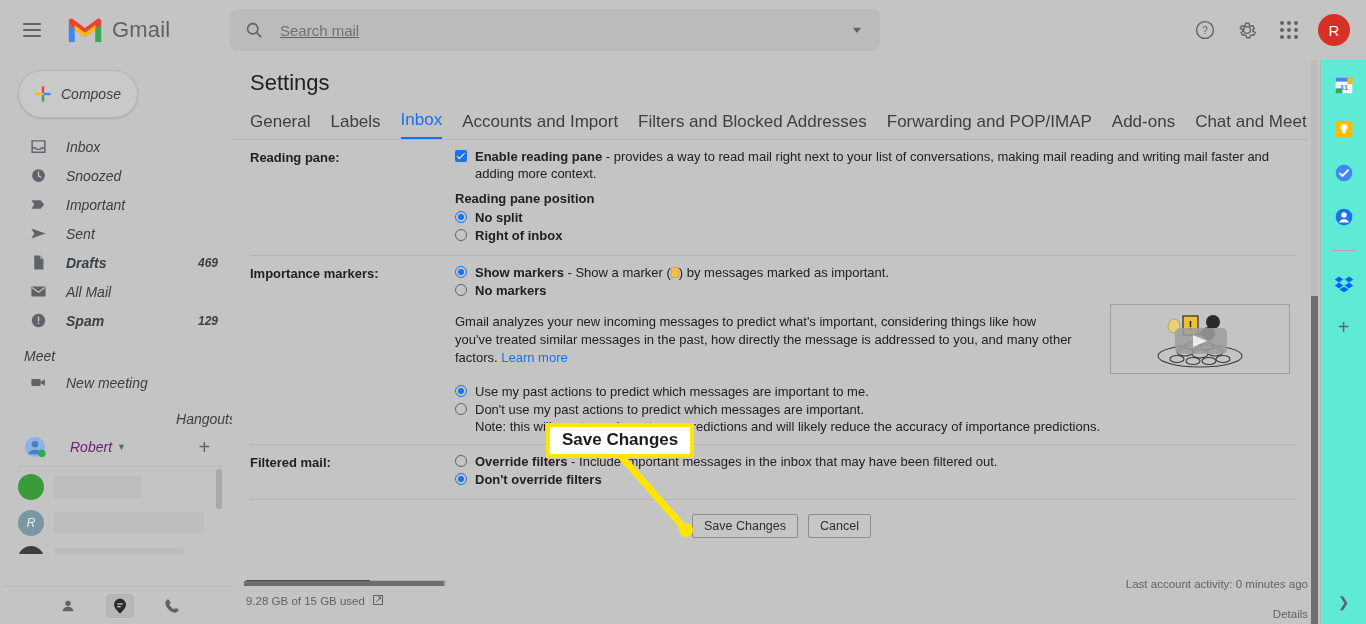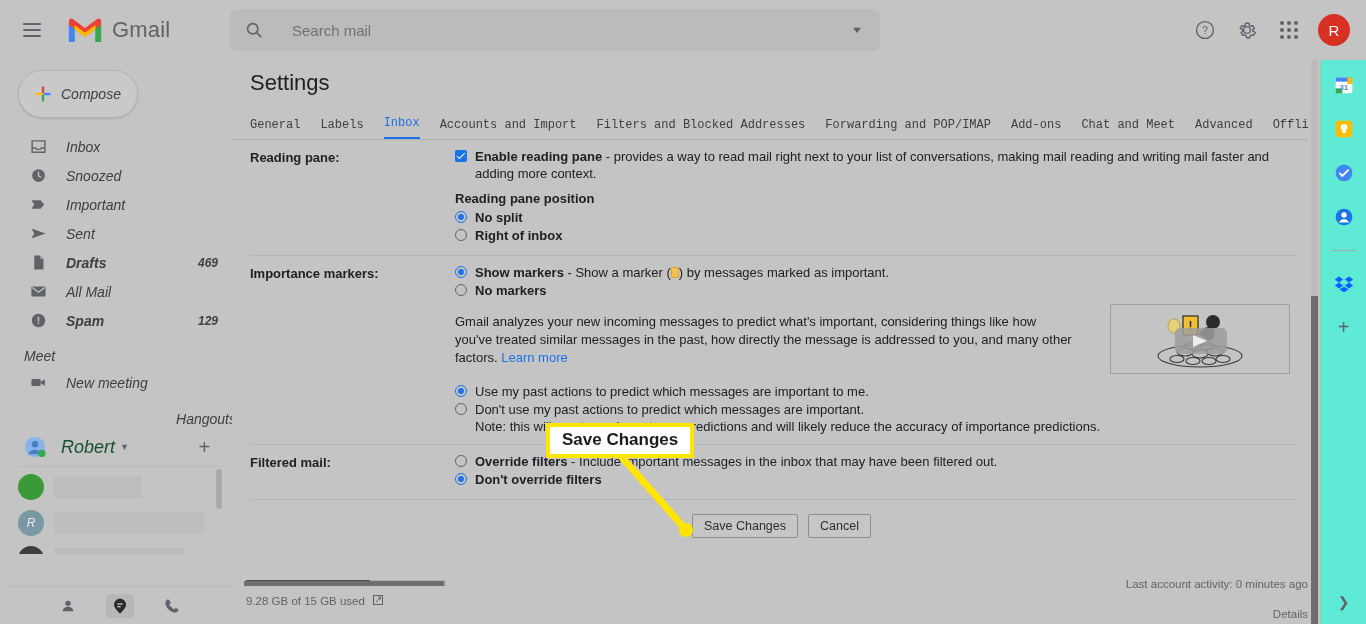--- a/index.html
+++ b/index.html
@@ -43,21 +43,21 @@
     position: absolute; left: 230px; top: 9px;
     width: 650px; height: 42px;
     background: #bbbbbb;
     border-radius: 8px;
     display: flex; align-items: center;
   }
   .search-icon { margin-left: 14px; width: 20px; height: 20px; }
   .search-input {
     flex: 1; border: none; outline: none; background: transparent;
     font-family: "Liberation Sans", sans-serif;
-    font-size: 15px; color: #5f6368; margin-left: 26px;
+    font-size: 15px; color: #5f6368; margin-left: 14px; text-decoration: underline;
   }
   .search-input::placeholder { color: #6e7276; }
   .search-caret { margin-right: 16px; width: 14px; height: 14px; }
 
   .top-right {
     position: absolute; right: 16px; top: 0; height: 60px;
     display: flex; align-items: center; gap: 16px;
   }
   .icon-btn { width: 26px; height: 26px; display:flex; align-items:center; justify-content:center; cursor: pointer; }
   .avatar {
@@ -106,21 +106,21 @@
   .hangouts-hd {
     padding-left: 20px; font-size: 14px; color: #3c4043;
     margin-top: 14px;
     text-align: right;
   }
   .hangout-user {
     display: flex; align-items: center; padding-left: 20px; margin-top: 9px;
     cursor: pointer;
   }
   .hu-av { position: relative; width: 22px; height: 22px; }
-  .hu-name { margin-left: 15px; font-size: 18px; color: #14532d; }
+  .hu-name { margin-left: 24px; font-size: 14px; color: #701a75; }
   .hu-caret { margin-left: 5px; font-size: 9px; color: #5f6368; }
   .hu-plus { margin-left: auto; margin-right: 26px; font-size: 20px; color: #5f6368; line-height: 1; }
   .contactlist {
     margin: 8px 14px 0 14px; height: 88px; position: relative;
     border-top: 1px solid #b9b9b9;
     overflow: hidden;
   }
   .contact-row { display: flex; align-items: center; height: 32px; margin-top: 4px; }
   .c-av { width: 26px; height: 26px; border-radius: 50%; flex: none; }
   .blur { margin-left: 10px; height: 22px; border-radius: 2px; }
@@ -149,22 +149,22 @@
     font-size: 22px; color: #202124; font-weight: 400;
     padding: 10px 0 0 18px;
   }
   .tabs {
     margin-top: 16px; padding-left: 18px;
     display: flex; align-items: flex-end; gap: 20px;
     border-bottom: 1px solid #b3b3b3;
     height: 28px;
   }
   .tab {
-    font-size: 12px; color: #3c4043; padding-bottom: 7px;
-    cursor: pointer; white-space: nowrap; font-family: Liberation Mono, monospace;
+    font-size: 17px; color: #3c4043; padding-bottom: 7px;
+    cursor: pointer; white-space: nowrap;
   }
   .tab.active { color: #1a73e8; border-bottom: 2px solid #1a73e8; font-weight: 400; }
 
   .settings-body {
     position: relative;
     padding: 0 22px 0 18px;
     font-size: 13px; color: #202124;
   }
   .row { display: flex; padding: 8px 0 10px 0; border-bottom: 1px solid #b6b6b6; }
   .row:last-of-type { border-bottom: none; }

